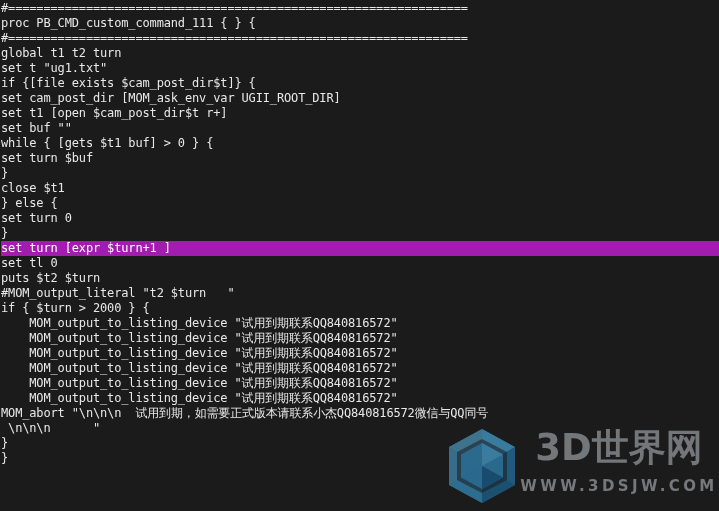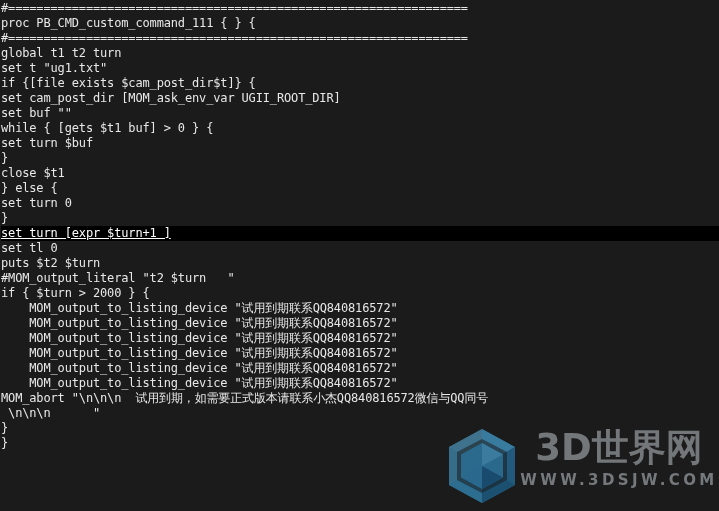--- a/index.html
+++ b/index.html
@@ -23,23 +23,22 @@
     padding: 1px 0 0 1px;
   }
   .line {
     height: 15px;
     line-height: 15px;
     white-space: pre;
     color: #e8e8e8;
     letter-spacing: -0.15px;
   }
   .line.sel {
-    background: #000000;
+    background: #a21caf;
     color: #ffffff;
-    text-decoration: underline;
   }
 
   
   #watermark {
     position: absolute;
     left: 441px;
     top: 421px;
     width: 278px;
     height: 90px;
     z-index: 1;
@@ -68,21 +67,21 @@
     letter-spacing: 0px;
     color: #73777a;
     white-space: nowrap;
   }
   #wm-sub {
     font-size: 15px;
     line-height: 20px;
     font-weight: bold;
     letter-spacing: 3.4px;
     color: #75797c;
-    margin-top: 1px;
+    margin-top: 7px;
     white-space: nowrap;
   }
 </style>
 </head>
 <body>
 
 <div id="screen">
 
   <div id="watermark">
     <svg id="wm-logo" viewBox="0 0 82 80" xmlns="http://www.w3.org/2000/svg">
@@ -107,20 +106,21 @@
   </div>
 
   <div id="code">
       <div class="line">#=================================================================</div>
       <div class="line">proc PB_CMD_custom_command_111 { } {</div>
       <div class="line">#=================================================================</div>
       <div class="line">global t1 t2 turn</div>
       <div class="line">set t "ug1.txt"</div>
       <div class="line">if {[file exists $cam_post_dir$t]} {</div>
       <div class="line">set cam_post_dir [MOM_ask_env_var UGII_ROOT_DIR]</div>
+      <div class="line">set t1 [open $cam_post_dir$t r+]</div>
       <div class="line">set buf ""</div>
       <div class="line">while { [gets $t1 buf] &gt; 0 } {</div>
       <div class="line">set turn $buf</div>
       <div class="line">}</div>
       <div class="line">close $t1</div>
       <div class="line">} else {</div>
       <div class="line">set turn 0</div>
       <div class="line">}</div>
       <div class="line sel">set turn [expr $turn+1 ]</div>
       <div class="line">set tl 0</div>

